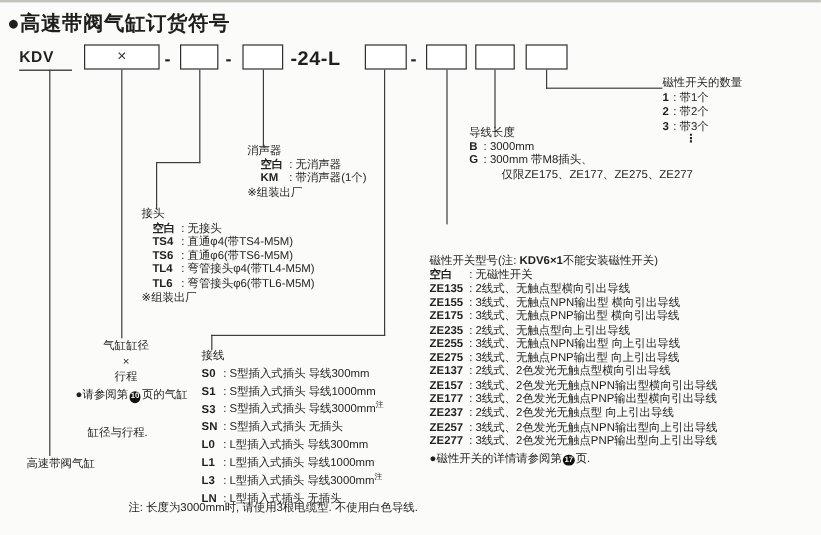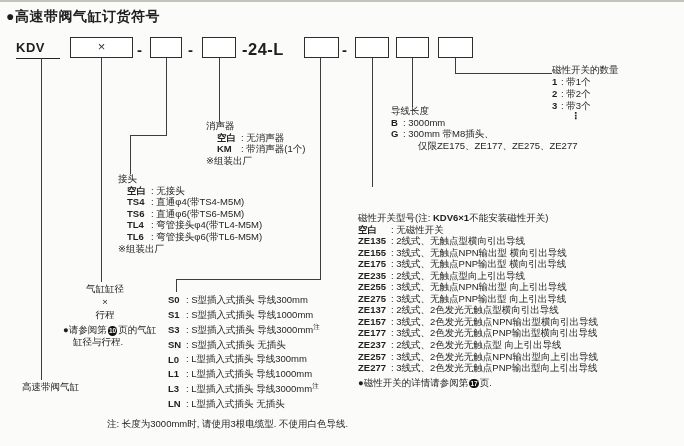--- a/index.html
+++ b/index.html
@@ -1,38 +1,38 @@
 <!DOCTYPE html>
 <html><head>
 <meta charset="utf-8">
 <style>
   html,body{margin:0;padding:0;}
   .page{position:relative;width:684px;height:446px;background:#fbfbf9;
         font-family:"Liberation Sans","DejaVu Sans",sans-serif;color:#1f1f1f;
         overflow:hidden;border-top:2px solid #c4c4bd;box-sizing:border-box;}
-  .title{position:absolute;left:6px;top:6px;font-size:14px;font-weight:bold;letter-spacing:.5px;}
+  .title{position:absolute;left:6px;top:6px;font-size:17px;font-weight:bold;letter-spacing:.5px;}
   .kdv{position:absolute;left:16px;top:36px;font-size:13px;font-weight:bold;
        line-height:20px;padding-right:15px;border-bottom:1.5px solid #222;letter-spacing:.5px;}
   .box{position:absolute;top:35px;height:21px;border:1.3px solid #2d2d2d;background:#fff;
        box-sizing:border-box;text-align:center;font-size:13px;line-height:18px;color:#333;}
   .dash{position:absolute;top:39px;font-size:15px;font-weight:bold;}
   .infix{position:absolute;left:242px;top:38px;font-size:16.5px;font-weight:bold;letter-spacing:.5px;}
   .vline{position:absolute;width:1px;background:#3d3d3d;}
   .hline{position:absolute;height:1px;background:#3d3d3d;}
   .sec{position:absolute;font-size:9.5px;line-height:11.6px;white-space:nowrap;}
   .sec .code{display:inline-block;font-weight:bold;}
   .qty .code{width:9px;}   .qty{line-height:12px;}
   .lead .code{width:12px;}
   .muf .opt{padding-left:11px;} .muf .code{width:24px;}
   .fit .opt{padding-left:9px;}  .fit .code{width:24px;}
   .wir{line-height:11.7px;} .wir .code{width:18px;}
   .sw{line-height:11.55px;margin-top:26px;} .sw .code{width:33px;}
   .sw .hd .b{font-weight:bold;}
   .bore{text-align:center;line-height:13px;width:44px;}
-  .note2{padding-left:10px;}
+  .note2{padding-left:10px;margin-top:19px;}
   .cont{padding-left:27px;}
   .dots{padding-left:19px;letter-spacing:0;line-height:7px;font-weight:bold;}
   .pg{display:inline-block;width:9.5px;height:9.5px;border-radius:50%;background:#111;color:#fff;
       font-size:6.5px;line-height:9.5px;text-align:center;font-weight:bold;vertical-align:0px;margin:0 1px;}
   sup{font-size:6.5px;}
 </style>
 </head>
 <body>
 
 <div class="page">
@@ -120,20 +120,21 @@
     <div>气缸缸径</div>
     <div>×</div>
     <div>行程</div>
   </div>
   <div class="sec" style="left:63px;top:322px;">
     <div><span>●请参阅第</span><span class="pg">10</span><span>页的气缸</span></div>
     <div class="note2">缸径与行程.</div>
   </div>
 
   <div class="sec wir" style="left:168px;top:289px;">
+    <div>接线</div>
     <div><span class="code">S0</span><span>: S型插入式插头 导线300mm</span><sup></sup></div>
     <div><span class="code">S1</span><span>: S型插入式插头 导线1000mm</span><sup></sup></div>
     <div><span class="code">S3</span><span>: S型插入式插头 导线3000mm</span><sup>注</sup></div>
     <div><span class="code">SN</span><span>: S型插入式插头 无插头</span><sup></sup></div>
     <div><span class="code">L0</span><span>: L型插入式插头 导线300mm</span><sup></sup></div>
     <div><span class="code">L1</span><span>: L型插入式插头 导线1000mm</span><sup></sup></div>
     <div><span class="code">L3</span><span>: L型插入式插头 导线3000mm</span><sup>注</sup></div>
     <div><span class="code">LN</span><span>: L型插入式插头 无插头</span><sup></sup></div>
   </div>
 

